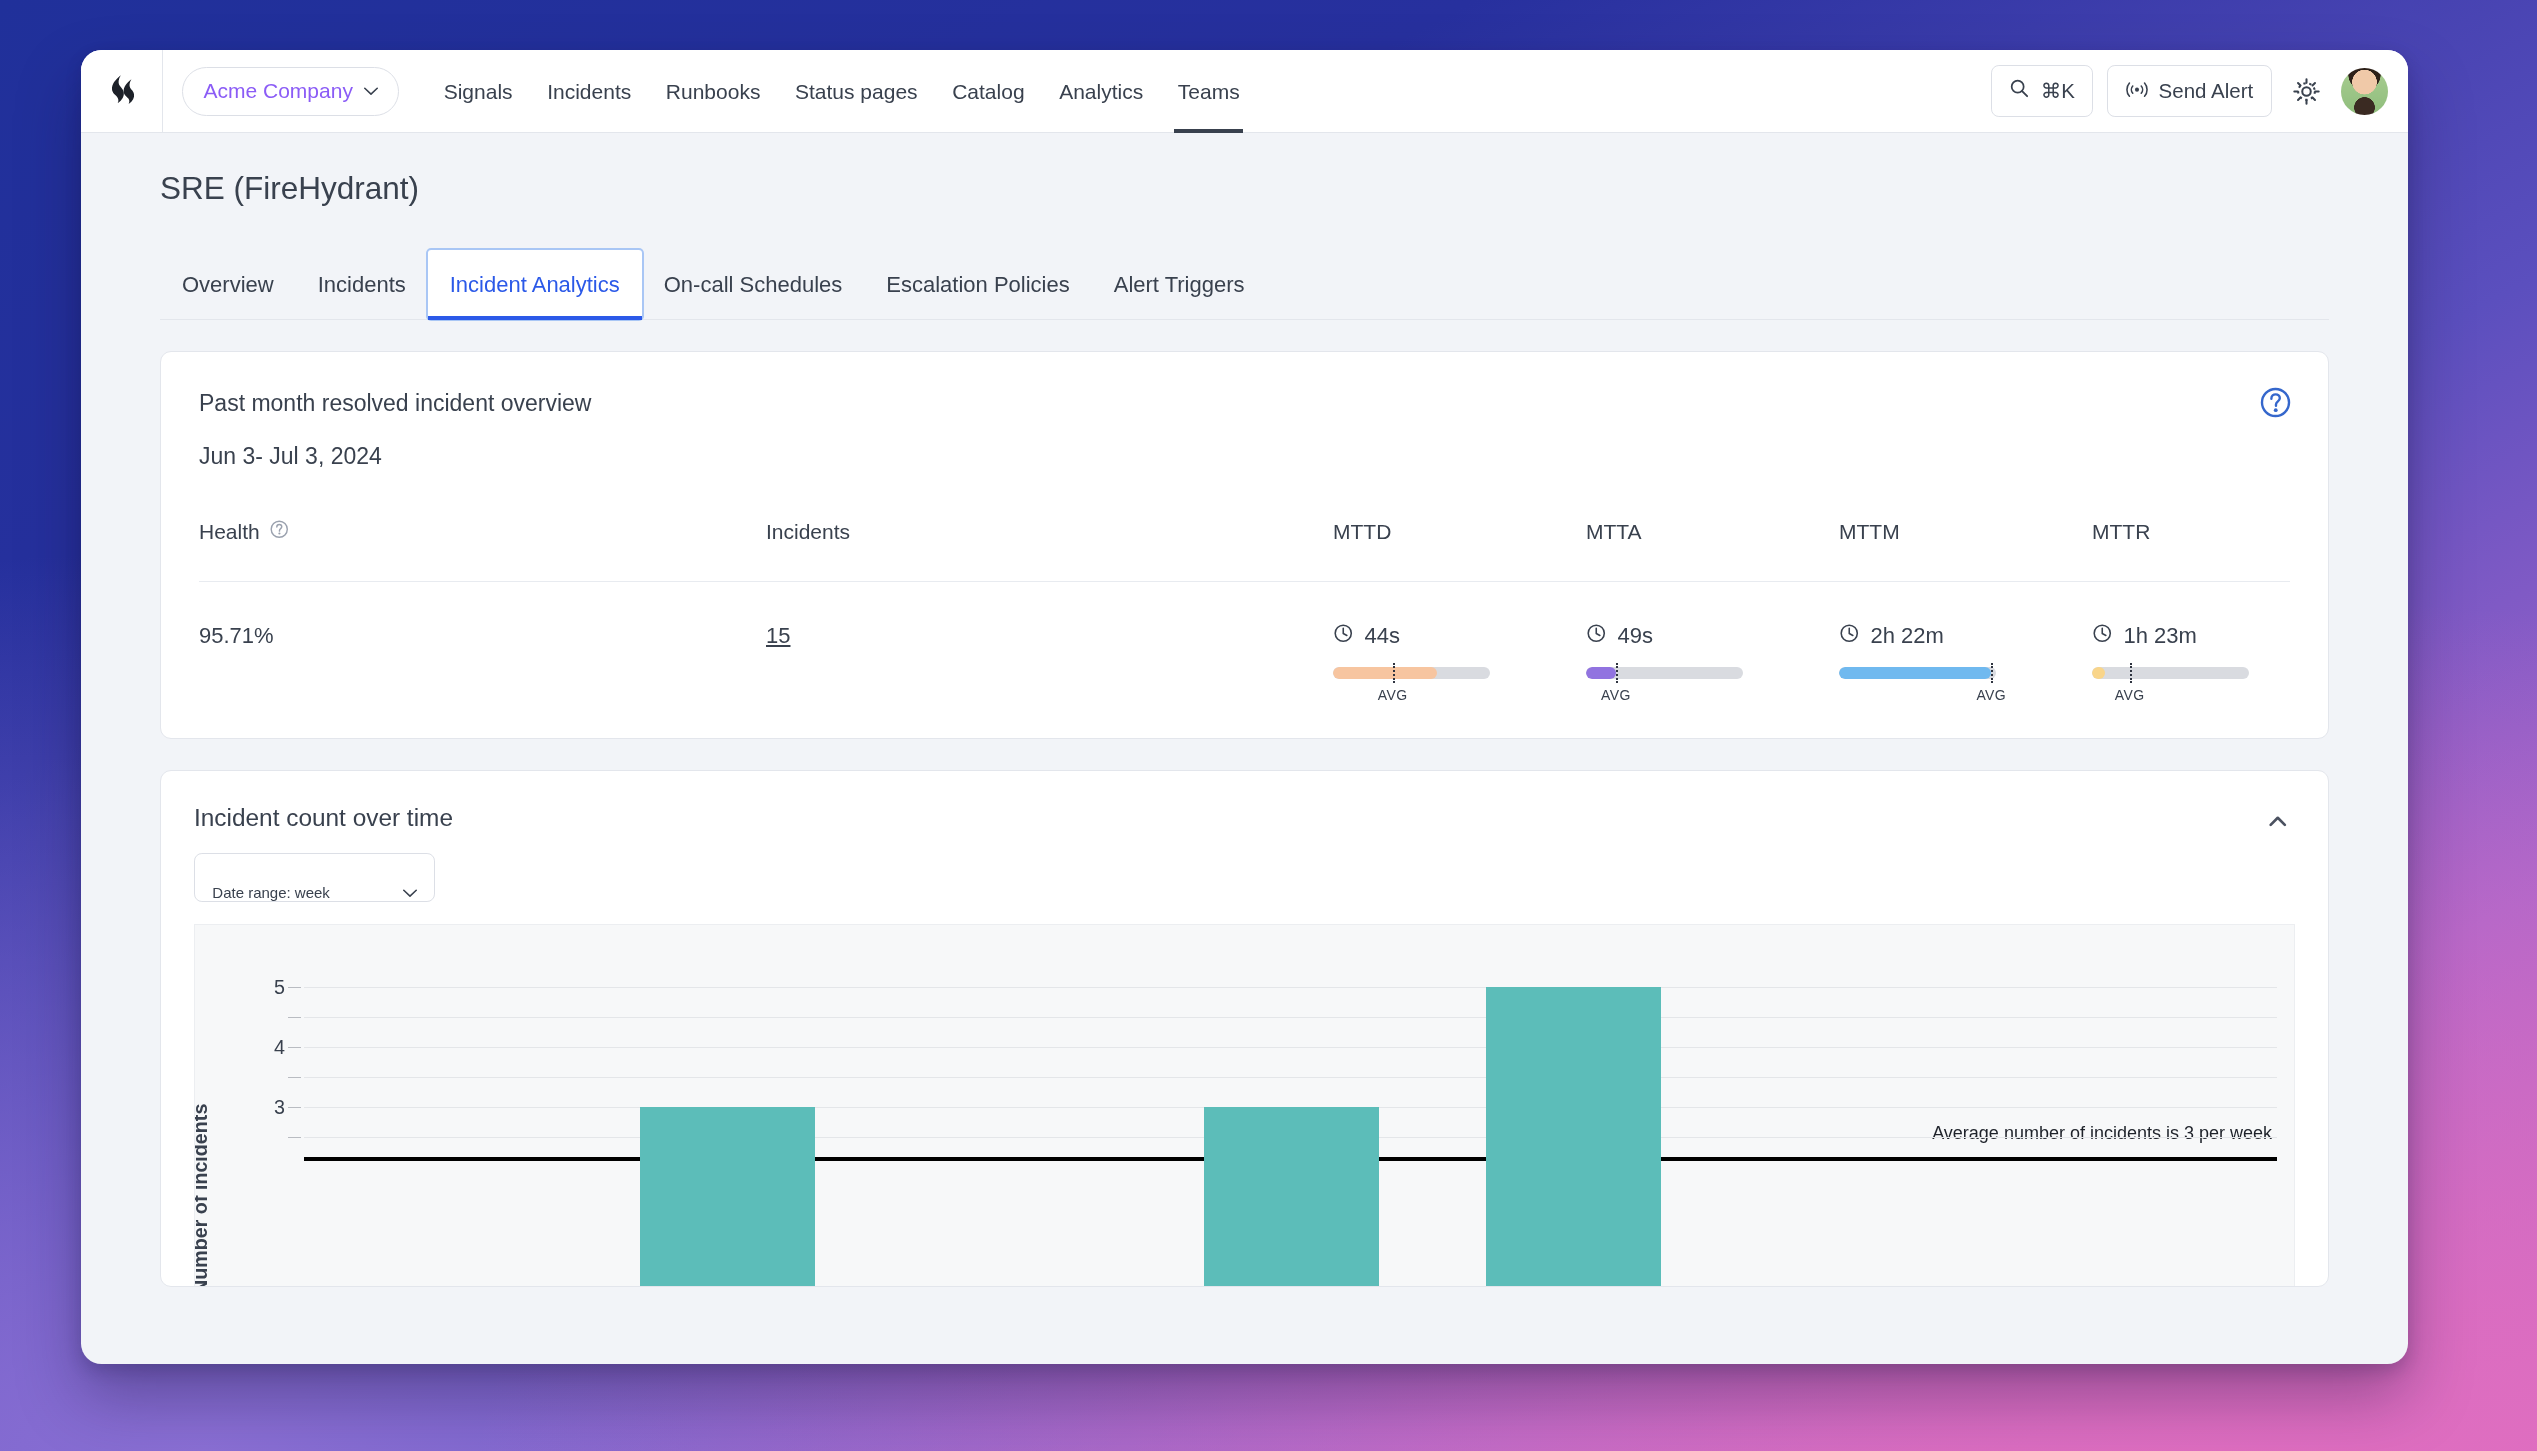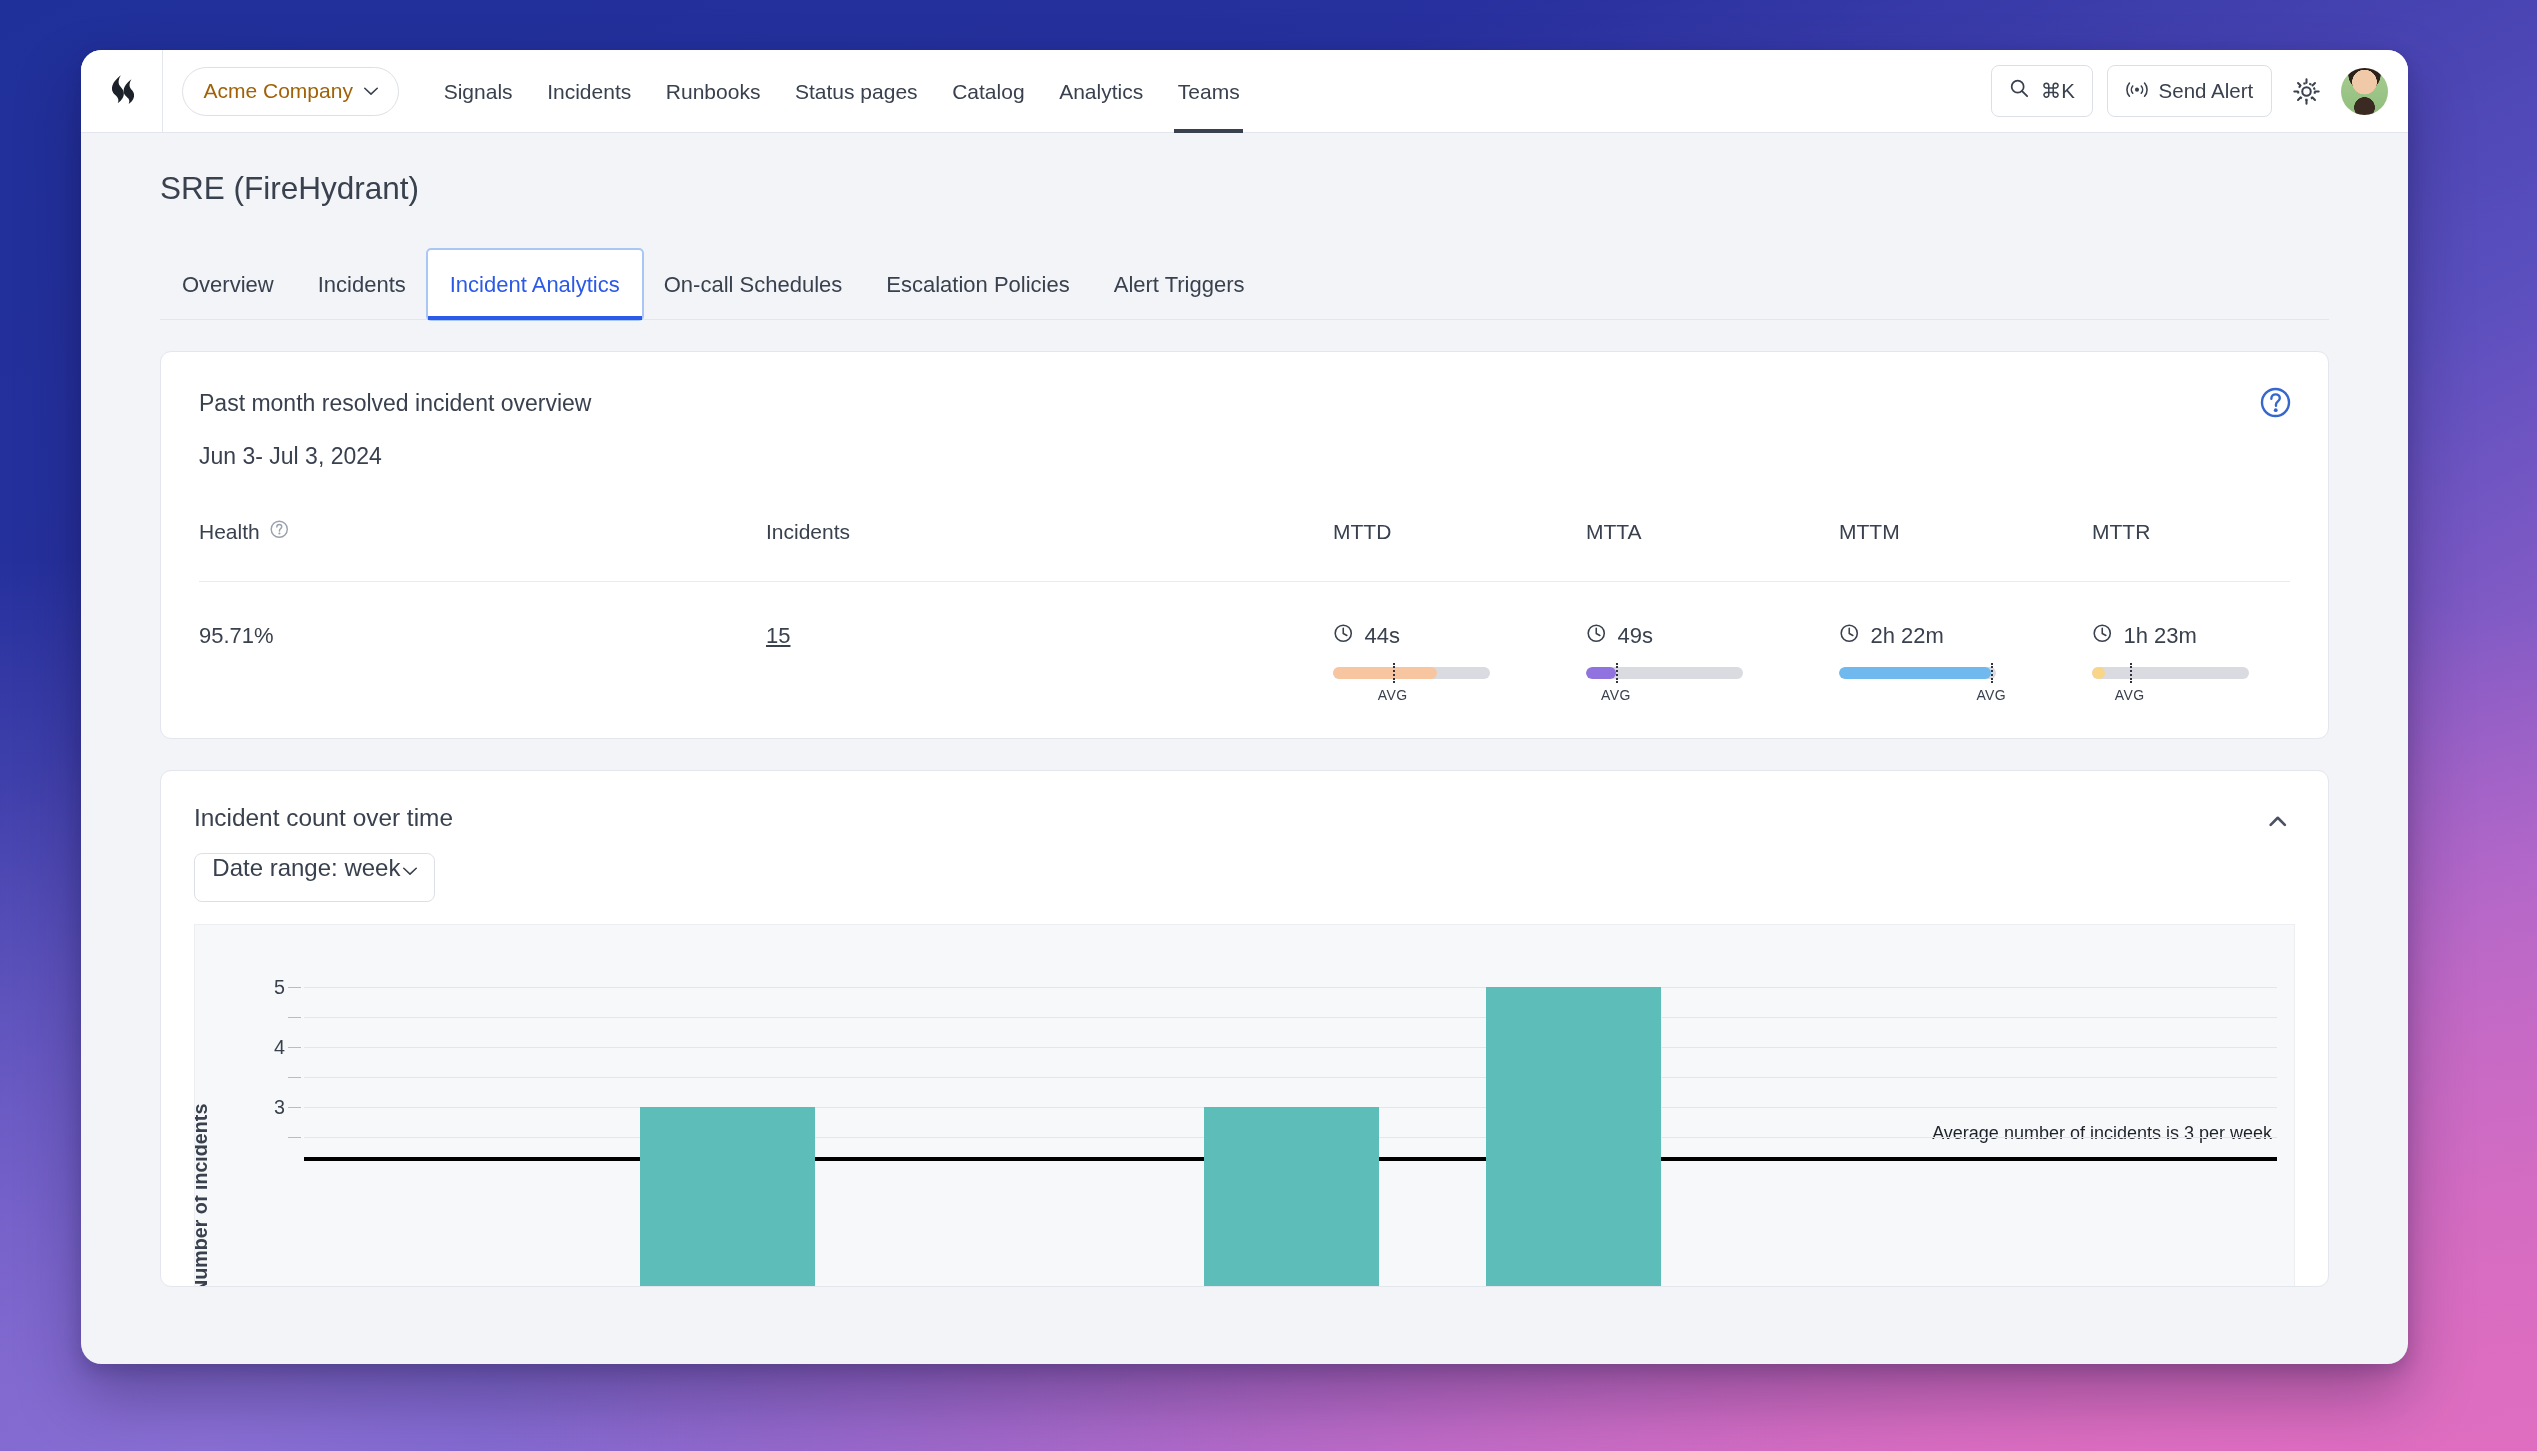--- a/index.html
+++ b/index.html
@@ -60,21 +60,21 @@
     display: flex;
     align-items: center;
     gap: 11px;
     padding: 0 20.5px;
     background: #fff;
     cursor: pointer;
     flex: 0 0 auto;
   }
   .org-switcher .org-name {
     font-size: 21px;
-    color: #a16207;
+    color: #8b5cf6;
     white-space: nowrap;
   }
 
   .chev {
     width: 14px; height: 8.7px; flex: 0 0 14px;
   }
   .chev svg { display: block; }
 
   #nav-links {
     display: flex;
@@ -304,23 +304,23 @@
   #chart-card { padding: 33px 33px 0 33px; position: relative; margin-bottom: 0; }
   #chart-title { font-size: 24.4px; color: #39414e; }
   #collapse-btn { position: absolute; top: 35px; right: 35px; width: 31.5px; height: 31.5px; cursor: pointer; }
   #date-range-select {
     margin-top: 20.5px;
     height: 49px;
     width: 241px;
     border: 0.8px solid #dcdfe6;
     border-radius: 7.9px;
     background: #fff;
-    display: flex; align-items: flex-start; justify-content: space-between;
+    display: flex; align-items: flex-end; justify-content: space-between;
     padding: 0 17.3px;
-    font-size: 24px; color: #39414e;
+    font-size: 15px; color: #39414e;
     cursor: pointer;
   }
 
   #chart-area {
     margin-top: 22px;
     background: #f7f8f9;
     border: 0.8px solid #eceef1;
     border-bottom: none;
     height: 362px;
     position: relative;

